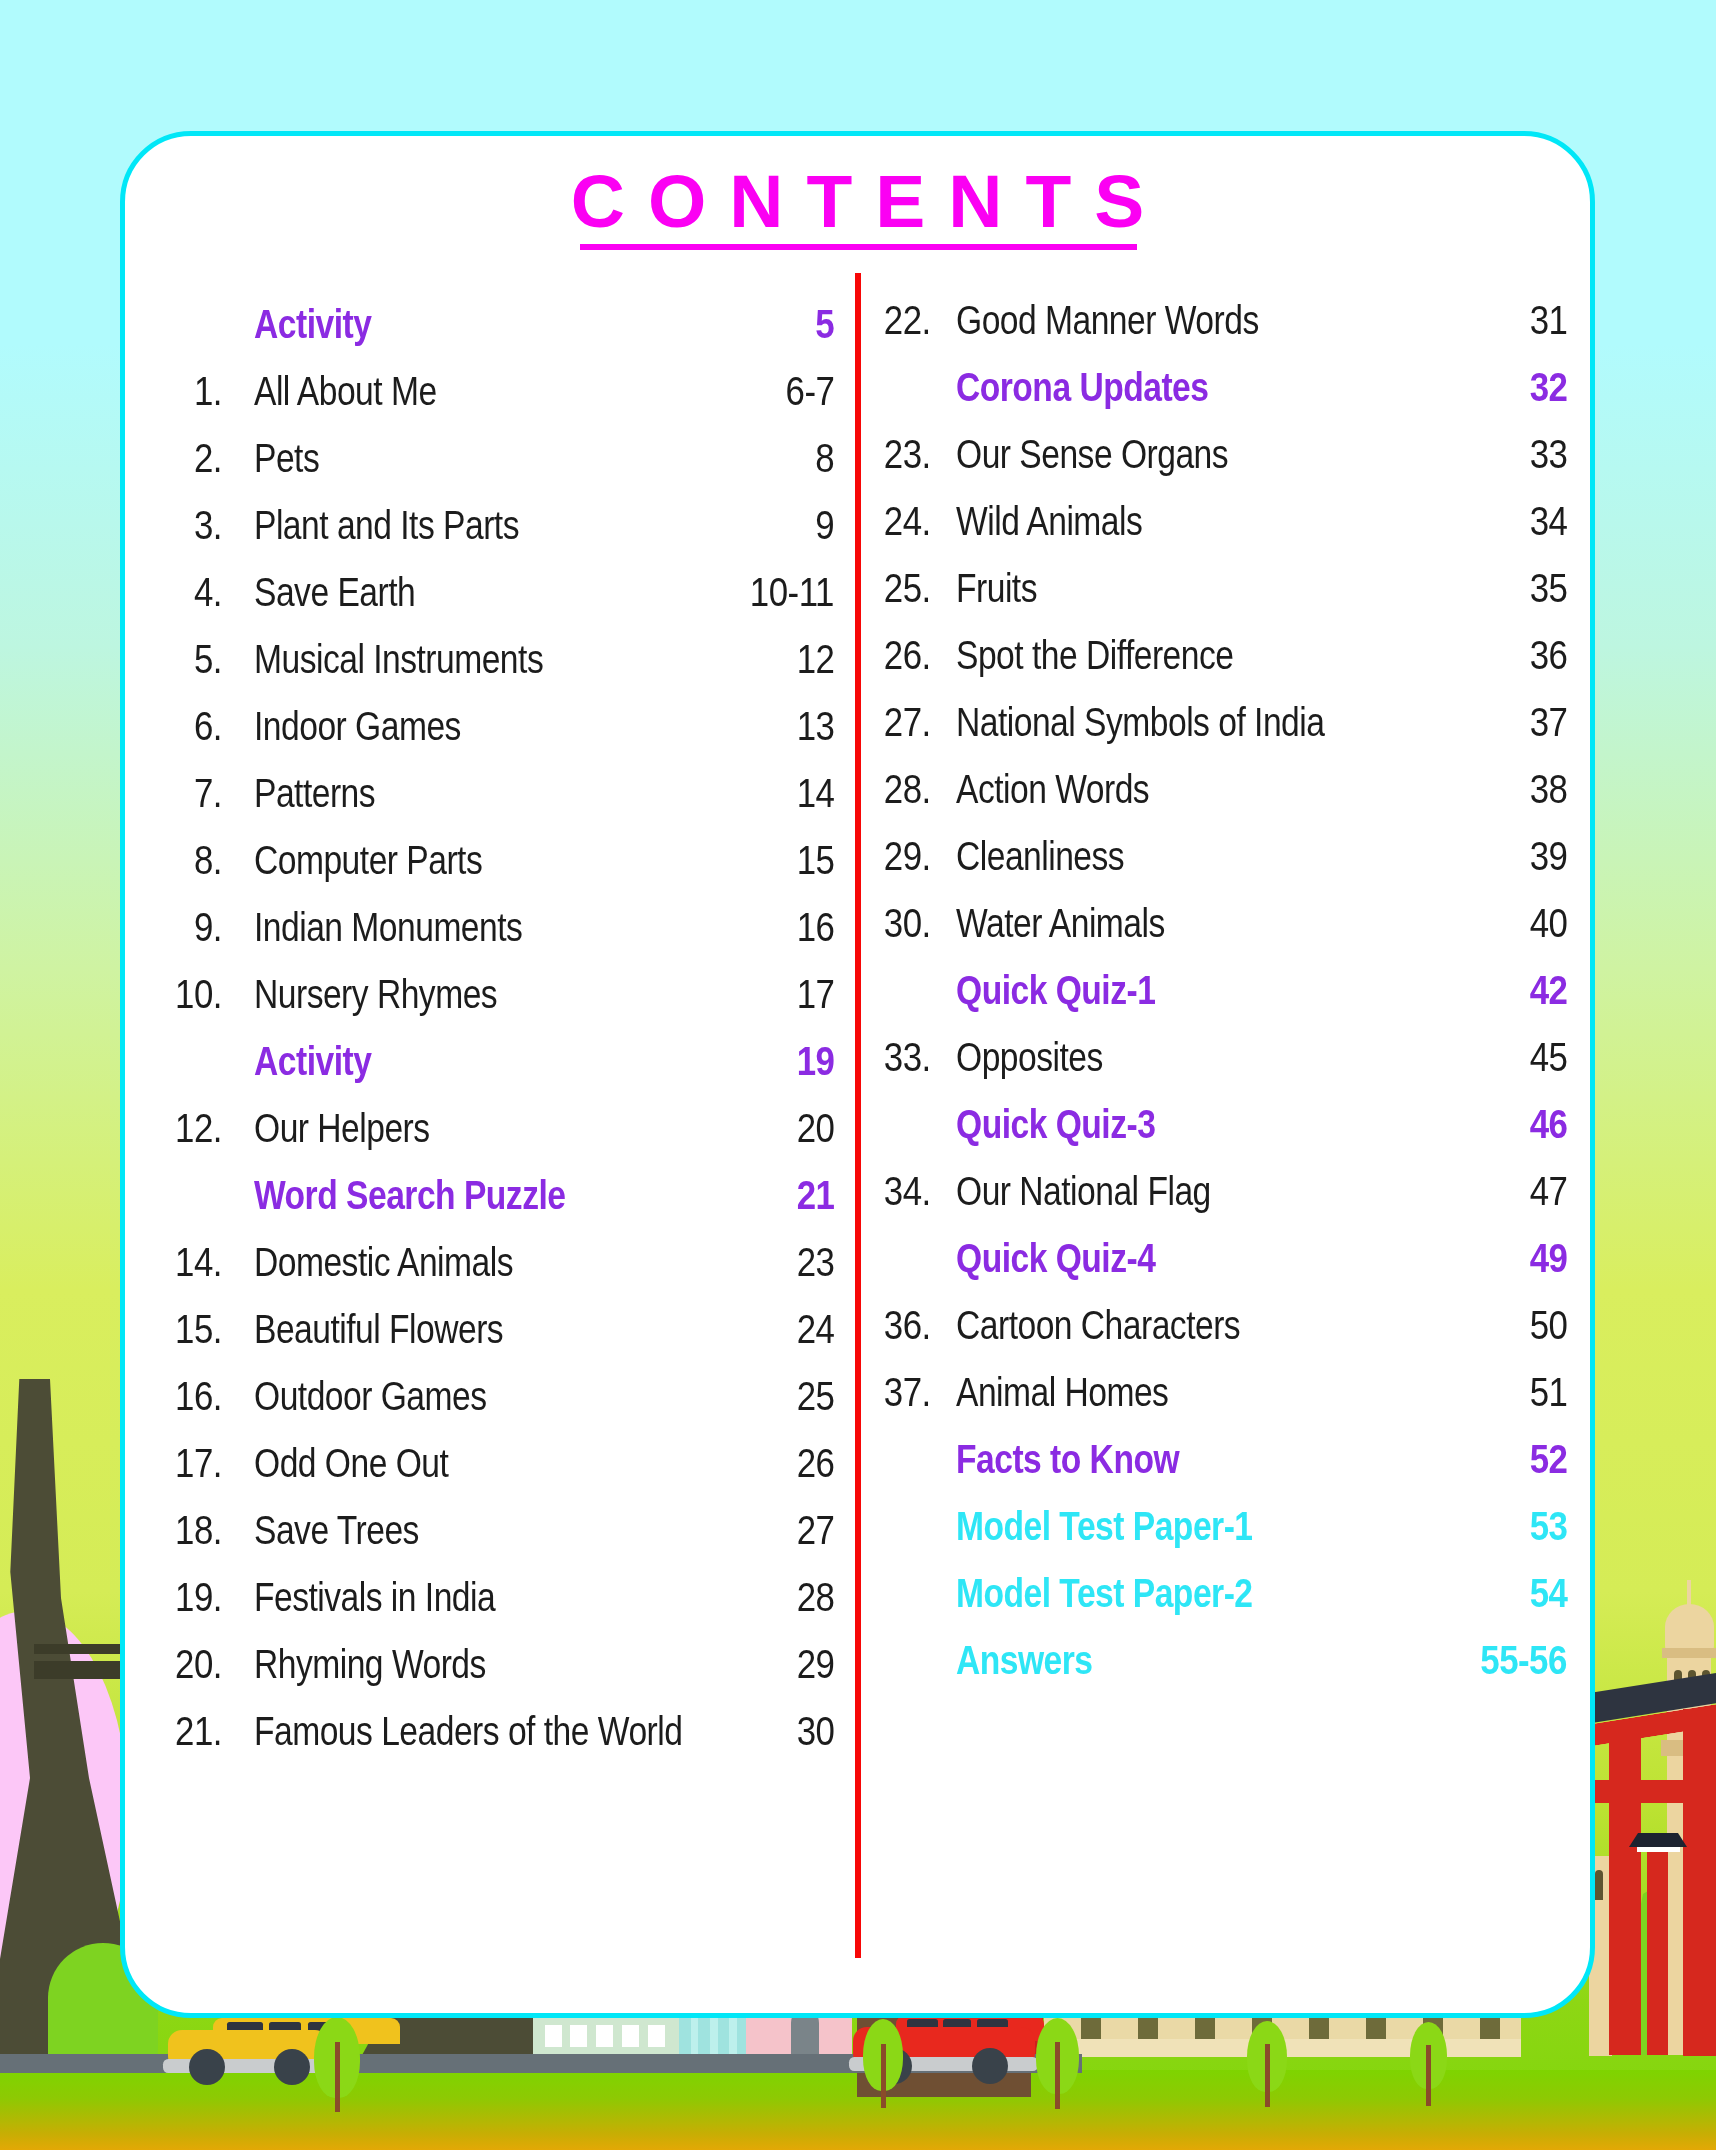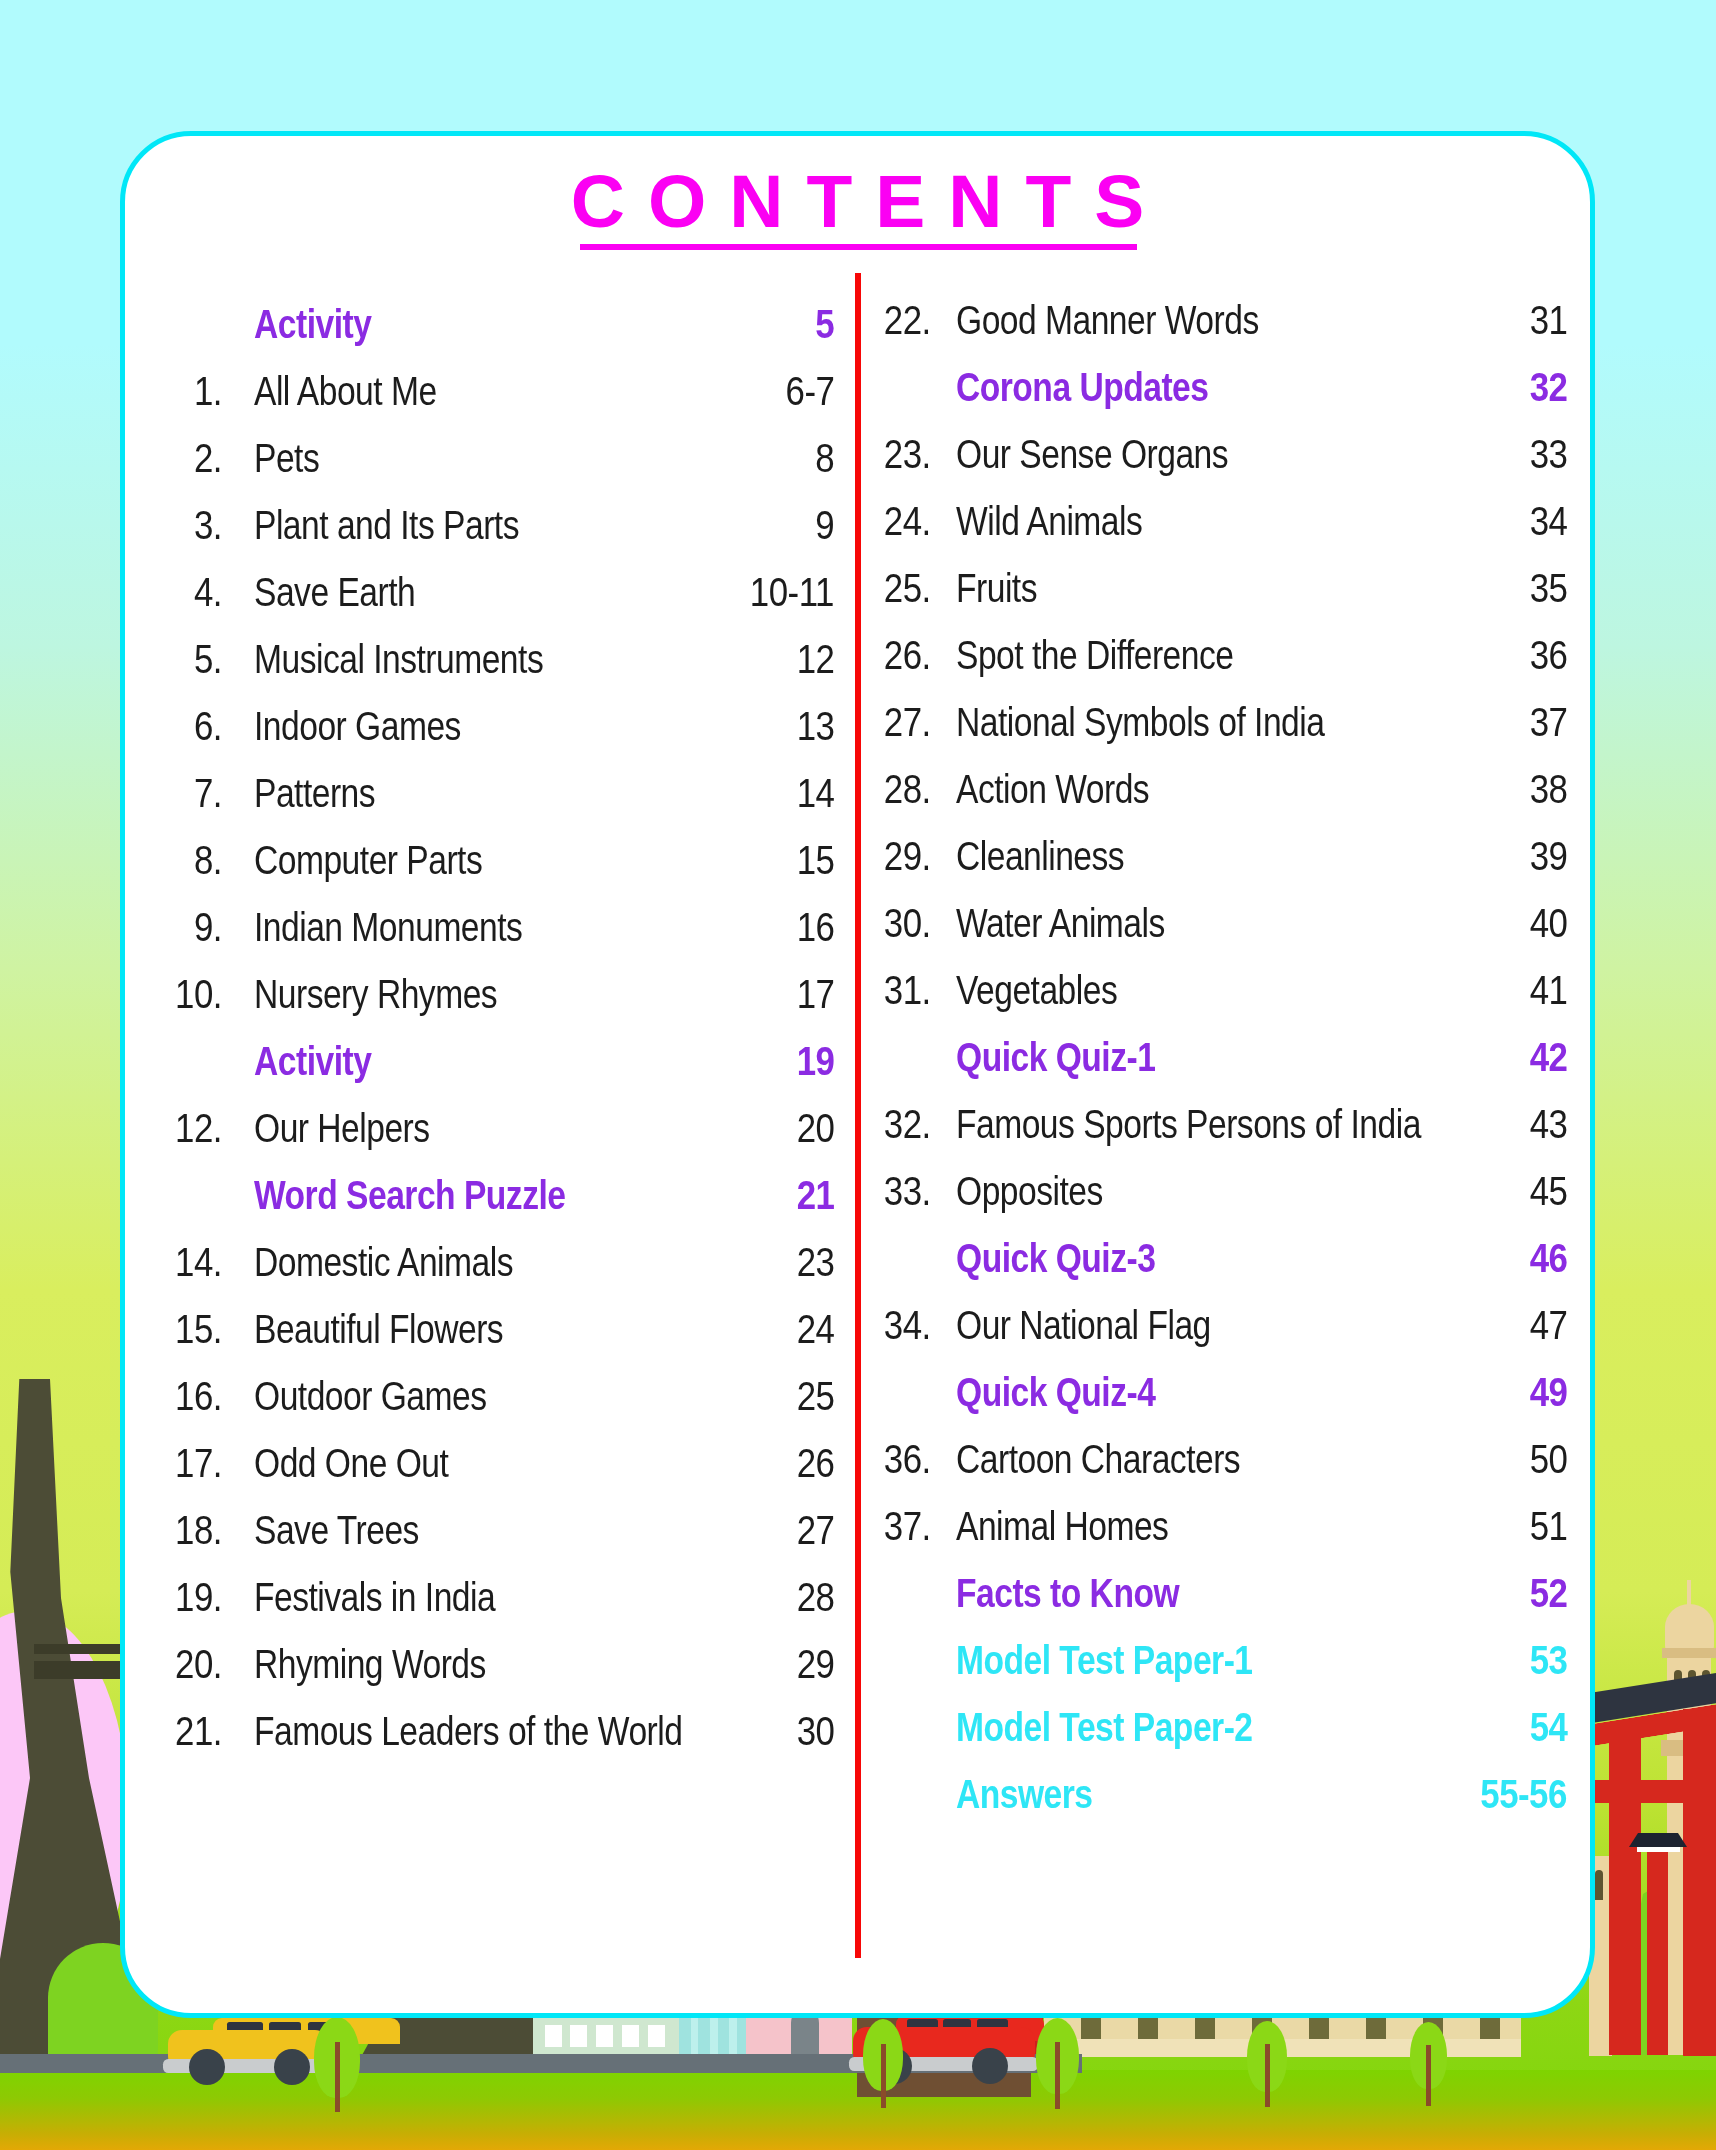--- a/index.html
+++ b/index.html
@@ -349,34 +349,24 @@
     <div class="toc-row">
       <span class="toc-num">29.</span>
       <span class="toc-label" style="color: rgb(28, 28, 28);">Cleanliness</span>
       <span class="toc-page" style="color: rgb(28, 28, 28);">39</span>
     </div>
     <div class="toc-row">
       <span class="toc-num">30.</span>
       <span class="toc-label" style="color: rgb(28, 28, 28);">Water Animals</span>
       <span class="toc-page" style="color: rgb(28, 28, 28);">40</span>
     </div>
-    <div class="toc-row">
-      <span class="toc-num">31.</span>
-      <span class="toc-label" style="color: rgb(28, 28, 28);">Vegetables</span>
-      <span class="toc-page" style="color: rgb(28, 28, 28);">41</span>
-    </div>
     <div class="toc-row row-purple">
       <span class="toc-num"></span>
       <span class="toc-label" style="color: rgb(139, 43, 226);">Quick Quiz-1</span>
       <span class="toc-page" style="color: rgb(139, 43, 226);">42</span>
-    </div>
-    <div class="toc-row">
-      <span class="toc-num">32.</span>
-      <span class="toc-label" style="color: rgb(28, 28, 28);">Famous Sports Persons of India</span>
-      <span class="toc-page" style="color: rgb(28, 28, 28);">43</span>
     </div>
     <div class="toc-row">
       <span class="toc-num">33.</span>
       <span class="toc-label" style="color: rgb(28, 28, 28);">Opposites</span>
       <span class="toc-page" style="color: rgb(28, 28, 28);">45</span>
     </div>
     <div class="toc-row row-purple">
       <span class="toc-num"></span>
       <span class="toc-label" style="color: rgb(139, 43, 226);">Quick Quiz-3</span>
       <span class="toc-page" style="color: rgb(139, 43, 226);">46</span>

